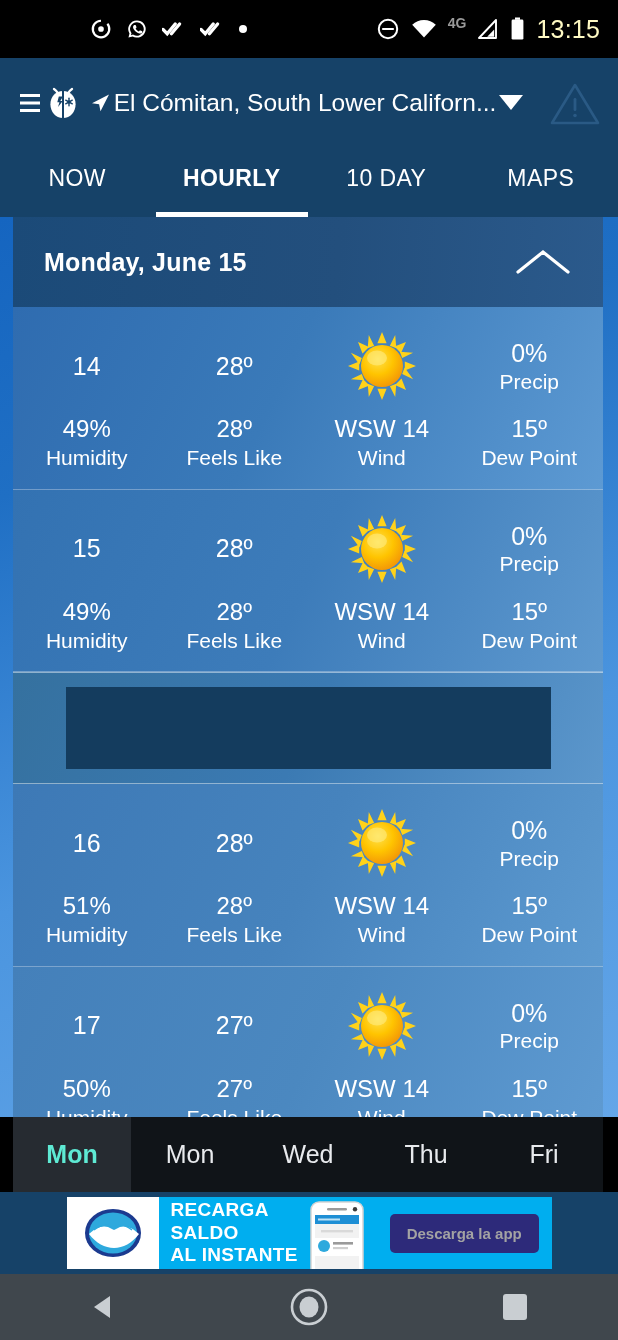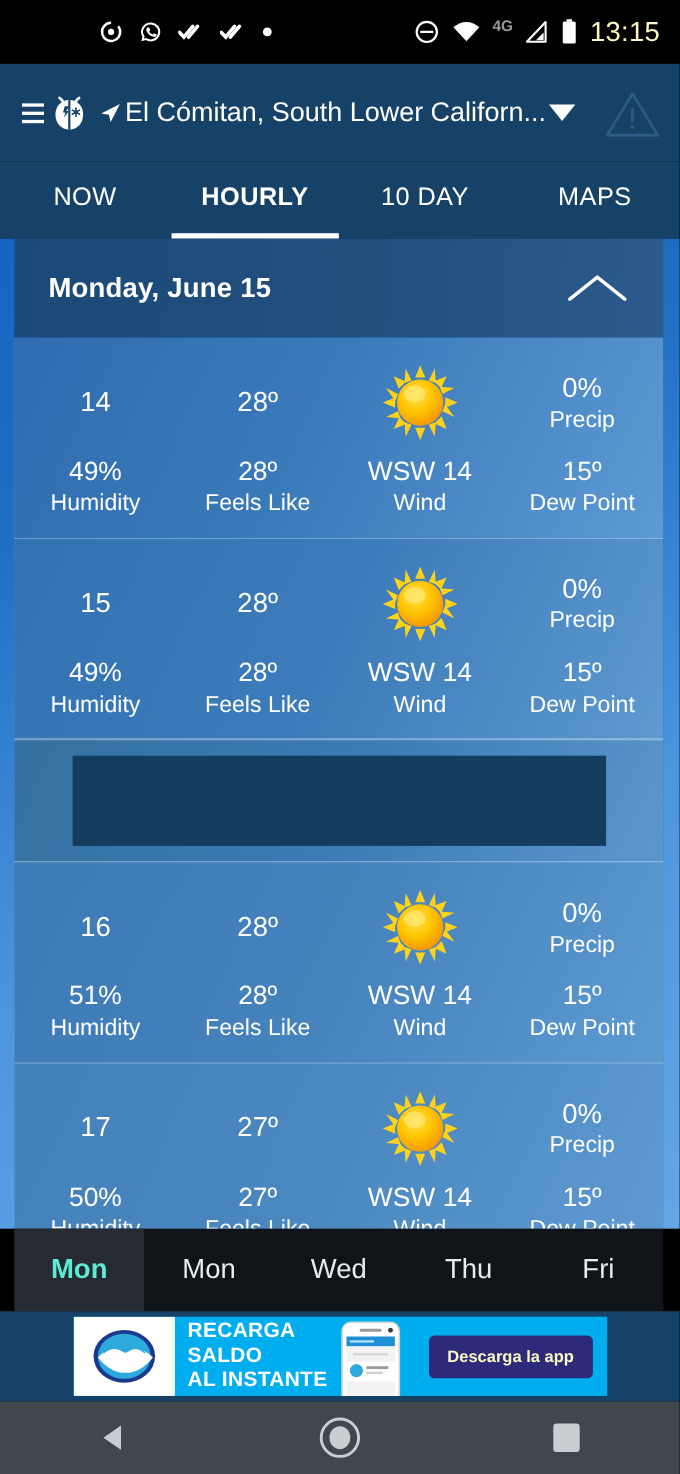--- a/index.html
+++ b/index.html
@@ -113,21 +113,21 @@
     position:absolute; left:0; top:1192px; width:618px; height:82px;
     background:#164268; display:flex; align-items:center; justify-content:center;
   }
   .ad { width:485px; height:72px; display:flex; background:#00AEEF; overflow:hidden; }
   .ad-logo { width:92px; background:#fff; display:flex; align-items:center; justify-content:center; }
   .ad-text { display:flex; flex-direction:column; justify-content:center;
              color:#fff; font-weight:bold; font-size:19px; line-height:1.18;
              padding-left:12px; letter-spacing:.3px; }
   .ad-phone { width:78px; display:flex; align-items:flex-start; justify-content:center; padding-top:3px; }
   .ad-cta { display:flex; align-items:center; padding-left:14px; }
-  .ad-btn { background:#2d2a7a; color:#fef9c3; font-size:15px; font-weight:bold;
+  .ad-btn { background:#2d2a7a; color:#a3a3a3; font-size:15px; font-weight:bold;
             padding:11px 17px; border-radius:5px; white-space:nowrap; }
 
   
   .navbar {
     position:absolute; left:0; top:1274px; width:618px; height:66px;
     background:#40474d; display:flex; align-items:center; justify-content:space-around;
   }
   .nav-item { width:120px; display:flex; align-items:center; justify-content:center; }
   .sq { width:24px; height:26px; background:#c9ced2; border-radius:3px; }
 </style>

